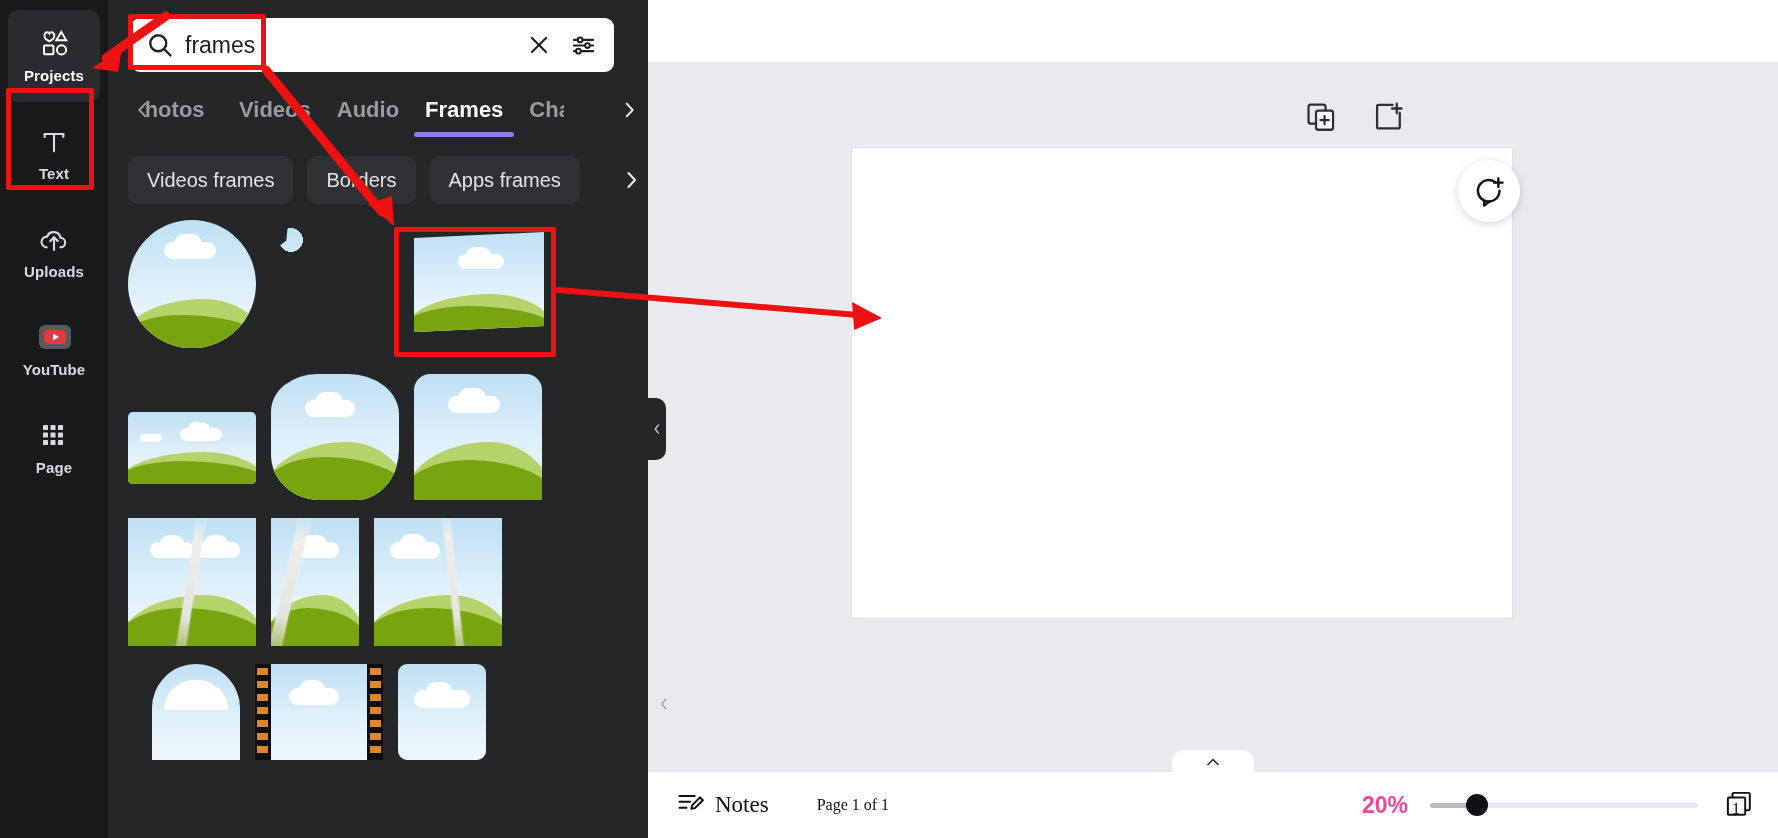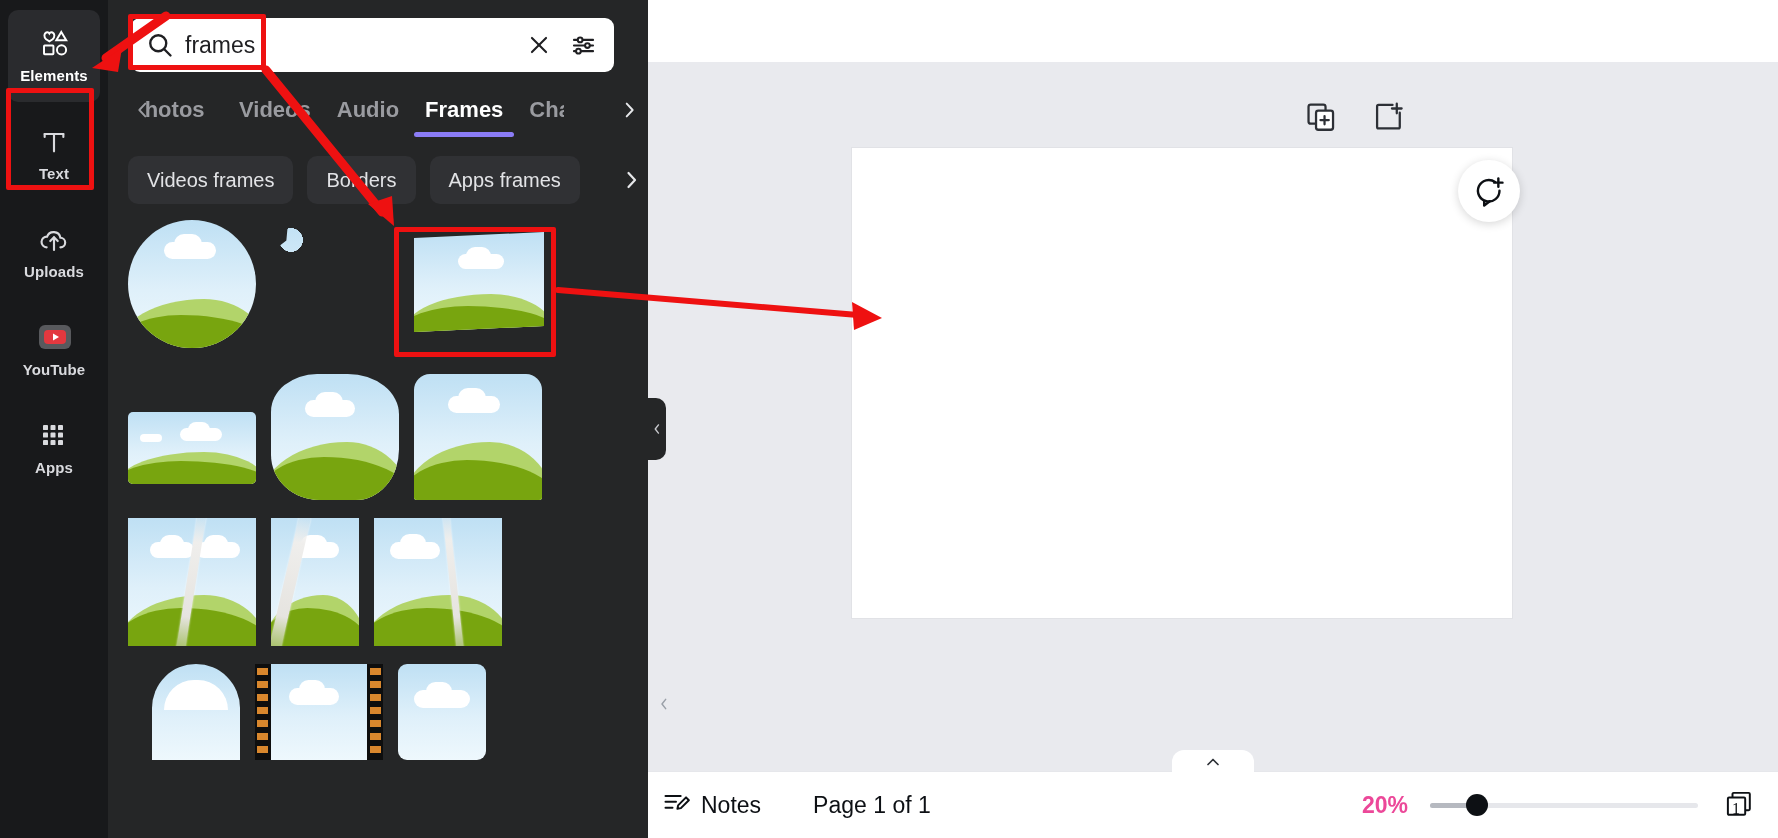--- a/index.html
+++ b/index.html
@@ -145,24 +145,24 @@
     position: absolute; left: 810px; top: 160px; width: 62px; height: 62px;
     background:#ffffff; border-radius: 50%; box-shadow: 0 2px 10px rgba(0,0,0,.16);
     display:flex; align-items:center; justify-content:center; cursor:pointer;
   }
 
   
   .botbar {
     position: absolute; left: 648px; right: 0; bottom: 0; height: 66px;
     background: #ffffff; display: flex; align-items: center;
   }
-  .bot-left { display:flex; align-items:center; gap: 16px; padding-left: 4px; }
+  .bot-left { display:flex; align-items:center; gap: 4px; padding-left: 18px; font-family: Liberation Serif, serif; }
   .notes-btn { display:flex; align-items:center; gap: 11px; cursor:pointer; padding: 6px 10px; border-radius:6px; }
   .notes-label { font-size: 23px; color:#0d1014; }
-  .pagecount { font-size: 23px; color:#0d1014; margin-left: 26px; }
+  .pagecount { font-size: 16px; color:#0d1014; margin-left: 34px; }
   .bot-right { margin-left:auto; display:flex; align-items:center; gap: 22px; padding-right: 18px; }
   .zoomval { font-size: 23px; font-weight: 700; color:#ec4899; }
   .slider { width: 268px; height: 22px; position: relative; cursor:pointer; }
   .slider-track {
     position:absolute; left:0; right:0; top:9px; height: 5px; border-radius:3px; background:#e6e7eb;
   }
   .slider-fill { position:absolute; left:0; width: 44px; top:9px; height:5px; border-radius:3px; background:#b6b9c0; }
   .slider-knob {
     position:absolute; left: 36px; top: 0px; width: 22px; height:22px; border-radius:50%; background:#0d1014;
   }
@@ -194,21 +194,21 @@
 
     <div class="rail-item active">
       <span class="rail-ico">
         <svg viewBox="0 0 26 24" width="34" height="32" fill="none" stroke="#ffffff" stroke-width="1.5">
           <path d="M6.2 8.4C4.3 6.6 4.6 4 6.3 3.2c1.1-.5 2 0 2.4.7.4-.7 1.3-1.2 2.4-.7 1.7.8 2 3.4.1 5.2L8.7 9.9z"></path>
           <path d="M17.8 2.8 L21.6 9.2 L14 9.2 Z"></path>
           <rect x="4.6" y="13.2" width="7.2" height="6.6" rx=".5"></rect>
           <circle cx="18" cy="16.5" r="3.5"></circle>
         </svg>
       </span>
-      <span class="rail-label">Elements</span>
+      <span class="rail-label">Projects</span>
     </div>
 
     <div class="rail-item">
       <span class="rail-ico">
         <svg viewBox="0 0 24 24" width="32" height="32" fill="none" stroke="#d9dade" stroke-width="1.6" stroke-linecap="round">
           <path d="M5 6h14"></path>
             <path d="M12 6v13"></path>
             <path d="M5 6v2.2"></path>
             <path d="M19 6v2.2"></path>
         </svg>
@@ -246,21 +246,21 @@
             <rect x="10" y="4" width="4" height="4" rx=".7"></rect>
             <rect x="16" y="4" width="4" height="4" rx=".7"></rect>
           <rect x="4" y="10" width="4" height="4" rx=".7"></rect>
             <rect x="10" y="10" width="4" height="4" rx=".7"></rect>
             <rect x="16" y="10" width="4" height="4" rx=".7"></rect>
           <rect x="4" y="16" width="4" height="4" rx=".7"></rect>
             <rect x="10" y="16" width="4" height="4" rx=".7"></rect>
             <rect x="16" y="16" width="4" height="4" rx=".7"></rect>
         </svg>
       </span>
-      <span class="rail-label">Apps</span>
+      <span class="rail-label">Page</span>
     </div>
   </div>
 
   <div class="panel">
 
     <div class="search-wrap">
       <div class="search-box">
         <span class="search-ico">
           <svg viewBox="0 0 24 24" width="30" height="30" fill="none" stroke="#1f1f22" stroke-width="1.9" stroke-linecap="round">
             <circle cx="10.6" cy="10.6" r="6.4"></circle>

